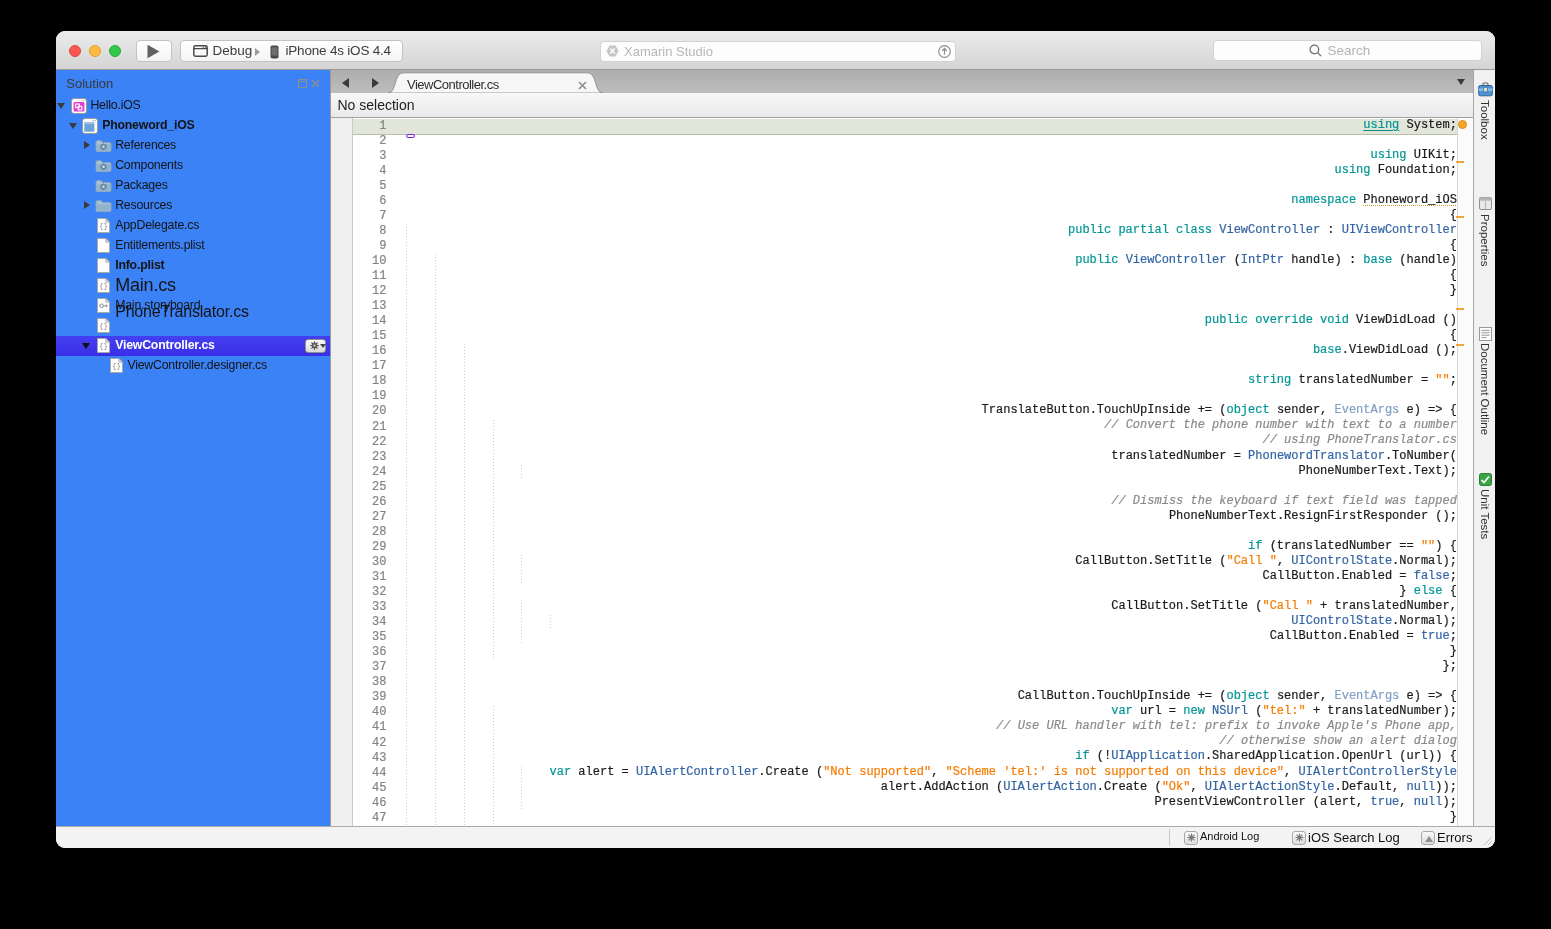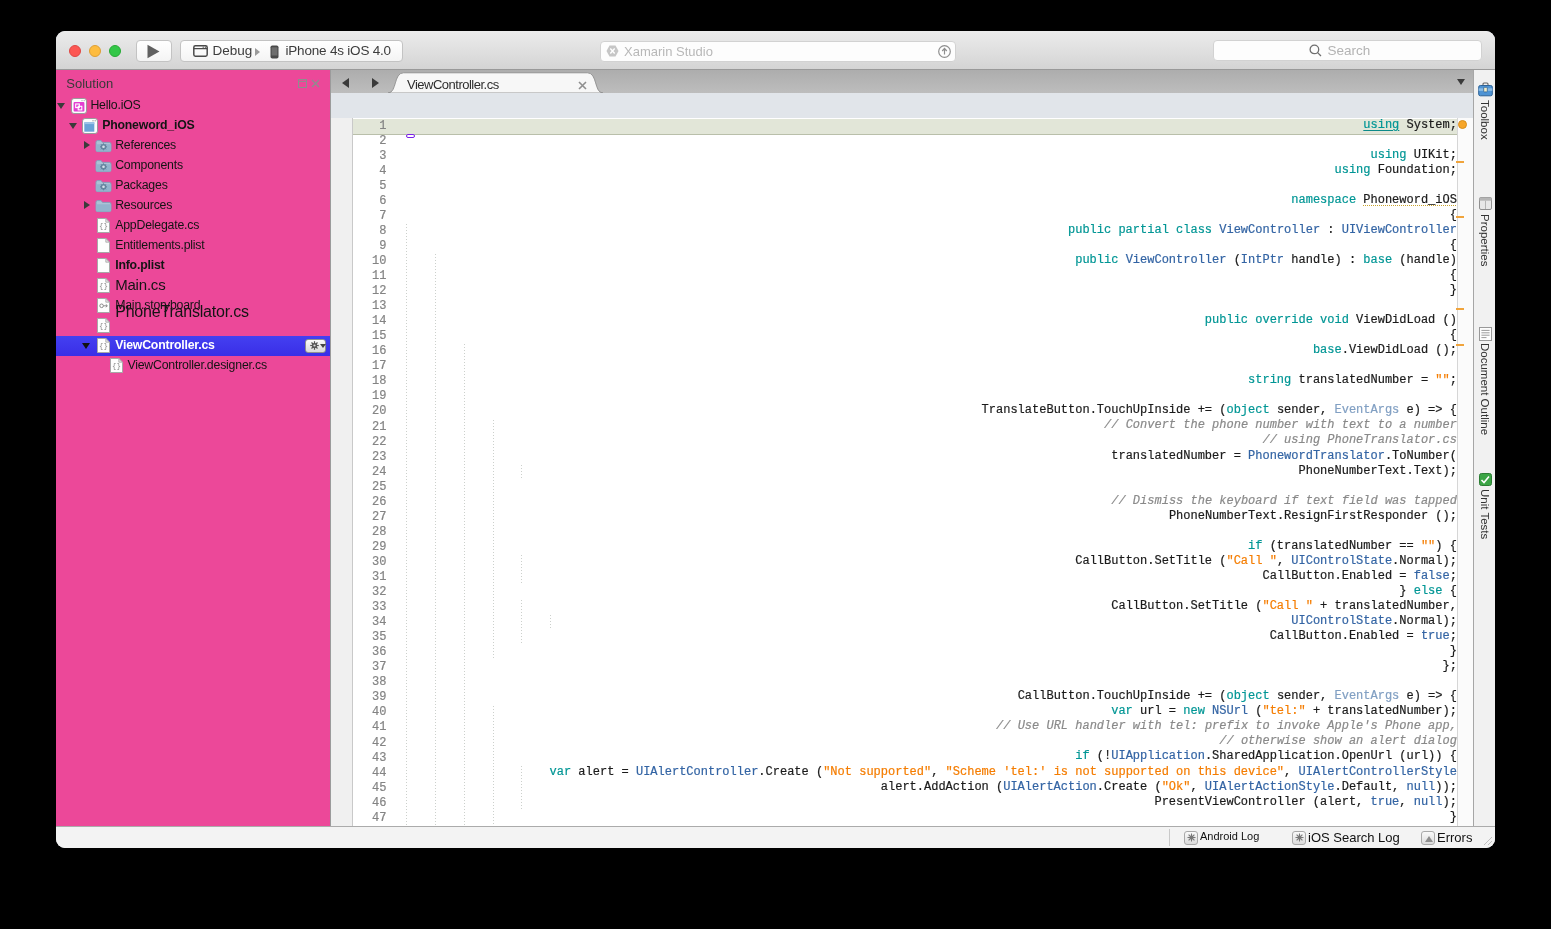--- a/index.html
+++ b/index.html
@@ -4,21 +4,21 @@
 * { margin:0; padding:0; box-sizing:border-box; }
 body { width:1551px; height:929px; background:#000; position:relative;
        font-family:"Liberation Sans",sans-serif; overflow:hidden; }
 #win { position:absolute; left:56px; top:31px; width:1439px; height:817px;
        border-radius:9px; background:#e1e5ea; overflow:hidden; }
 .abs { position:absolute; }
 #toolbar { left:0; top:0; width:1439px; height:39px;
   background:linear-gradient(#ececec,#d4d4d4); border-bottom:1px solid #999; }
 .tbtn { position:absolute; background:linear-gradient(#ffffff,#f4f4f4); border:1px solid #c3c3c3;
   border-radius:4px; top:8.7px; height:22.8px; }
-#sidebar { left:0; top:39px; width:274px; bottom:22px; background:#ec4899; }
+#sidebar { left:0; top:39px; width:274px; bottom:22px; background:#3b82f6; }
 #sidediv { left:273.6px; top:39px; width:1px; bottom:22px; background:#9b9b9b; }
 #tabstrip { left:274.6px; top:39px; width:1142px; height:23px;
   background:linear-gradient(#adadad,#bdbdbd); }
 #crumb { left:274.6px; top:62px; width:1142px; height:24.5px;
   background:linear-gradient(#f8f8f8,#e9e9e9); border-bottom:1px solid #a2a2a2; }
 #editor { left:274.6px; top:86.5px; width:1126.4px; bottom:22px; background:#fff; overflow:hidden; }
 #gutter { position:absolute; left:0; top:0; width:22.5px; height:100%;
   background:#f0f0f0; border-right:1px solid #c9c9c9; }
 #scrollcol { left:1401px; top:86.5px; width:16px; bottom:22px;
   background:#fbfbfb; border-left:1px solid #d6d6d6; }
@@ -56,21 +56,21 @@
       <line x1="1" y1="3.6" x2="14" y2="3.6" stroke="#4a4a4a" stroke-width="1.3"></line>
       <circle cx="10.2" cy="2.2" r="0.65" fill="#4a4a4a"></circle>
         <circle cx="12.4" cy="2.2" r="0.65" fill="#4a4a4a"></circle>
     </svg>
     <div class="abs" style="left:156.5px;top:11.8px;font-size:13.5px;color:#3c3c3c">Debug</div>
     <div class="abs" style="left:199px;top:16.5px;width:0;height:0;border-top:4px solid transparent;border-bottom:4px solid transparent;border-left:5px solid #9a9a9a"></div>
     <svg class="abs" style="left:214px;top:13.5px" width="9" height="14" viewBox="0 0 9 14">
       <rect x="0.5" y="0.5" width="8" height="13" rx="1.8" fill="#4a4a4a"></rect>
       <rect x="1.6" y="2.3" width="5.8" height="8.2" fill="#6e6e6e"></rect>
     </svg>
-    <div class="abs" style="left:229.5px;top:11.8px;font-size:13.5px;letter-spacing:-0.2px;color:#3c3c3c">iPhone 4s iOS 4.0</div>
+    <div class="abs" style="left:229.5px;top:11.8px;font-size:13.5px;letter-spacing:-0.2px;color:#3c3c3c">iPhone 4s iOS 4.4</div>
     <div class="abs" style="left:544px;top:9.5px;width:356px;height:21px;border-radius:4px;background:#fdfdfd;border:1px solid #d2d2d2"></div>
     <svg class="abs" style="left:550px;top:14px" width="13" height="12" viewBox="0 0 13 12">
       <path d="M3.5 0.5 L9.5 0.5 L12.5 6 L9.5 11.5 L3.5 11.5 L0.5 6 Z" fill="#c6c6c6"></path>
       <path d="M4.3 3.5 L8.7 8.5 M8.7 3.5 L4.3 8.5" stroke="#fff" stroke-width="1.4"></path>
     </svg>
     <div class="abs" style="left:568px;top:13px;font-size:13px;color:#b8b8b8">Xamarin Studio</div>
     <svg class="abs" style="left:882px;top:13.5px" width="13" height="13" viewBox="0 0 13 13">
       <circle cx="6.5" cy="6.5" r="5.8" fill="none" stroke="#8e8e8e" stroke-width="1.2"></circle>
       <path d="M6.5 9.5 L6.5 3.8 M4.2 6 L6.5 3.5 L8.8 6" fill="none" stroke="#8e8e8e" stroke-width="1.2"></path>
     </svg>
@@ -171,21 +171,21 @@
 <svg style="position:absolute;left:40.5px;top:188.0px" width="13" height="15" viewBox="0 0 13 15">
         <path d="M0.5 0.5 L8.8 0.5 L12.5 4.2 L12.5 14.5 L0.5 14.5 Z" fill="#fefefe" stroke="#a8a8a8"></path>
         <path d="M8.8 0.5 L8.8 4.2 L12.5 4.2 Z" fill="#e4e4e4" stroke="#a8a8a8" stroke-width="0.8"></path>
       </svg>
       <div style="position:absolute;left:59.2px;top:187.3px;font-size:12.3px;letter-spacing:-0.2px;line-height:16px;font-weight:bold;color:#141414;white-space:nowrap">Info.plist</div>
 <svg style="position:absolute;left:40.5px;top:208.0px" width="13" height="15" viewBox="0 0 13 15">
         <path d="M0.5 0.5 L8.8 0.5 L12.5 4.2 L12.5 14.5 L0.5 14.5 Z" fill="#fefefe" stroke="#a8a8a8"></path>
         <path d="M8.8 0.5 L8.8 4.2 L12.5 4.2 Z" fill="#e4e4e4" stroke="#a8a8a8" stroke-width="0.8"></path>
         <text x="6.4" y="10.3" font-family="Liberation Mono, monospace" font-size="7.5" fill="#8a8a8a" text-anchor="middle">{}</text>
       </svg>
-      <div style="position:absolute;left:59.2px;top:207.3px;font-size:15px;letter-spacing:-0.2px;line-height:16px;font-weight:normal;color:#141414;white-space:nowrap">Main.cs</div>
+      <div style="position:absolute;left:59.2px;top:207.3px;font-size:18px;letter-spacing:-0.2px;line-height:16px;font-weight:normal;color:#141414;white-space:nowrap">Main.cs</div>
 <svg style="position:absolute;left:40.5px;top:228.0px" width="13" height="15" viewBox="0 0 13 15">
         <path d="M0.5 0.5 L8.8 0.5 L12.5 4.2 L12.5 14.5 L0.5 14.5 Z" fill="#fefefe" stroke="#a8a8a8"></path>
         <path d="M8.8 0.5 L8.8 4.2 L12.5 4.2 Z" fill="#e4e4e4" stroke="#a8a8a8" stroke-width="0.8"></path>
         <circle cx="4.6" cy="7.8" r="1.8" fill="none" stroke="#8a8a8a" stroke-width="1"></circle>
         <line x1="6.4" y1="7.8" x2="10" y2="7.8" stroke="#8a8a8a" stroke-width="1"></line>
         <path d="M8.8 6.4 L10.4 7.8 L8.8 9.2" fill="none" stroke="#8a8a8a" stroke-width="1"></path>
       </svg>
       <div style="position:absolute;left:59.2px;top:227.3px;font-size:12.3px;letter-spacing:-0.2px;line-height:16px;font-weight:normal;color:#141414;white-space:nowrap">Main.storyboard</div>
 <svg style="position:absolute;left:40.5px;top:248.0px" width="13" height="15" viewBox="0 0 13 15">
         <path d="M0.5 0.5 L8.8 0.5 L12.5 4.2 L12.5 14.5 L0.5 14.5 Z" fill="#fefefe" stroke="#a8a8a8"></path>
@@ -227,20 +227,23 @@
     <svg style="position:absolute;left:57.5px;top:2px" width="215" height="21" viewBox="0 0 215 21">
       <path d="M0 21 C9 21 5.5 0.8 15.5 0.8 L199.5 0.8 C209.5 0.8 206 21 215 21 Z" fill="#f7f7f7" stroke="#8d8d8d" stroke-width="0.9"></path>
     </svg>
     <div style="position:absolute;left:76.4px;top:6.5px;font-size:13px;letter-spacing:-0.5px;color:#2e2e2e">ViewController.cs</div>
     <svg style="position:absolute;left:247.5px;top:10.5px" width="9" height="9" viewBox="0 0 9 9">
       <path d="M1 1 L8 8 M8 1 L1 8" stroke="#8f8f8f" stroke-width="1.6"></path>
     </svg>
     <div style="position:absolute;left:1126.4px;top:9px;width:0;height:0;border-left:4.5px solid transparent;border-right:4.5px solid transparent;border-top:6px solid #3a3a3a"></div>
   </div>
 
+  <div class="abs" id="crumb">
+    <div style="position:absolute;left:6.9px;top:3.6px;font-size:14px;color:#1d1d1d">No selection</div>
+  </div>
 
   <div class="abs" id="editor">
     <div style="position:absolute;left:22.5px;top:1.1px;right:0;height:15.05px;background:#e2e6d8;box-shadow:0 1px 0 #b9bfaa"></div>
     <div id="gutter"></div>
 <div class="ig" style="left:75.7px;top:106.4px;height:602.0px"></div>
 <div class="ig" style="left:104.5px;top:136.6px;height:571.9px"></div>
 <div class="ig" style="left:133.3px;top:226.9px;height:481.6px"></div>
 <div class="ig" style="left:162.1px;top:302.1px;height:240.8px"></div>
 <div class="ig" style="left:162.1px;top:588.1px;height:120.4px"></div>
 <div class="ig" style="left:190.9px;top:347.2px;height:15.1px"></div>

